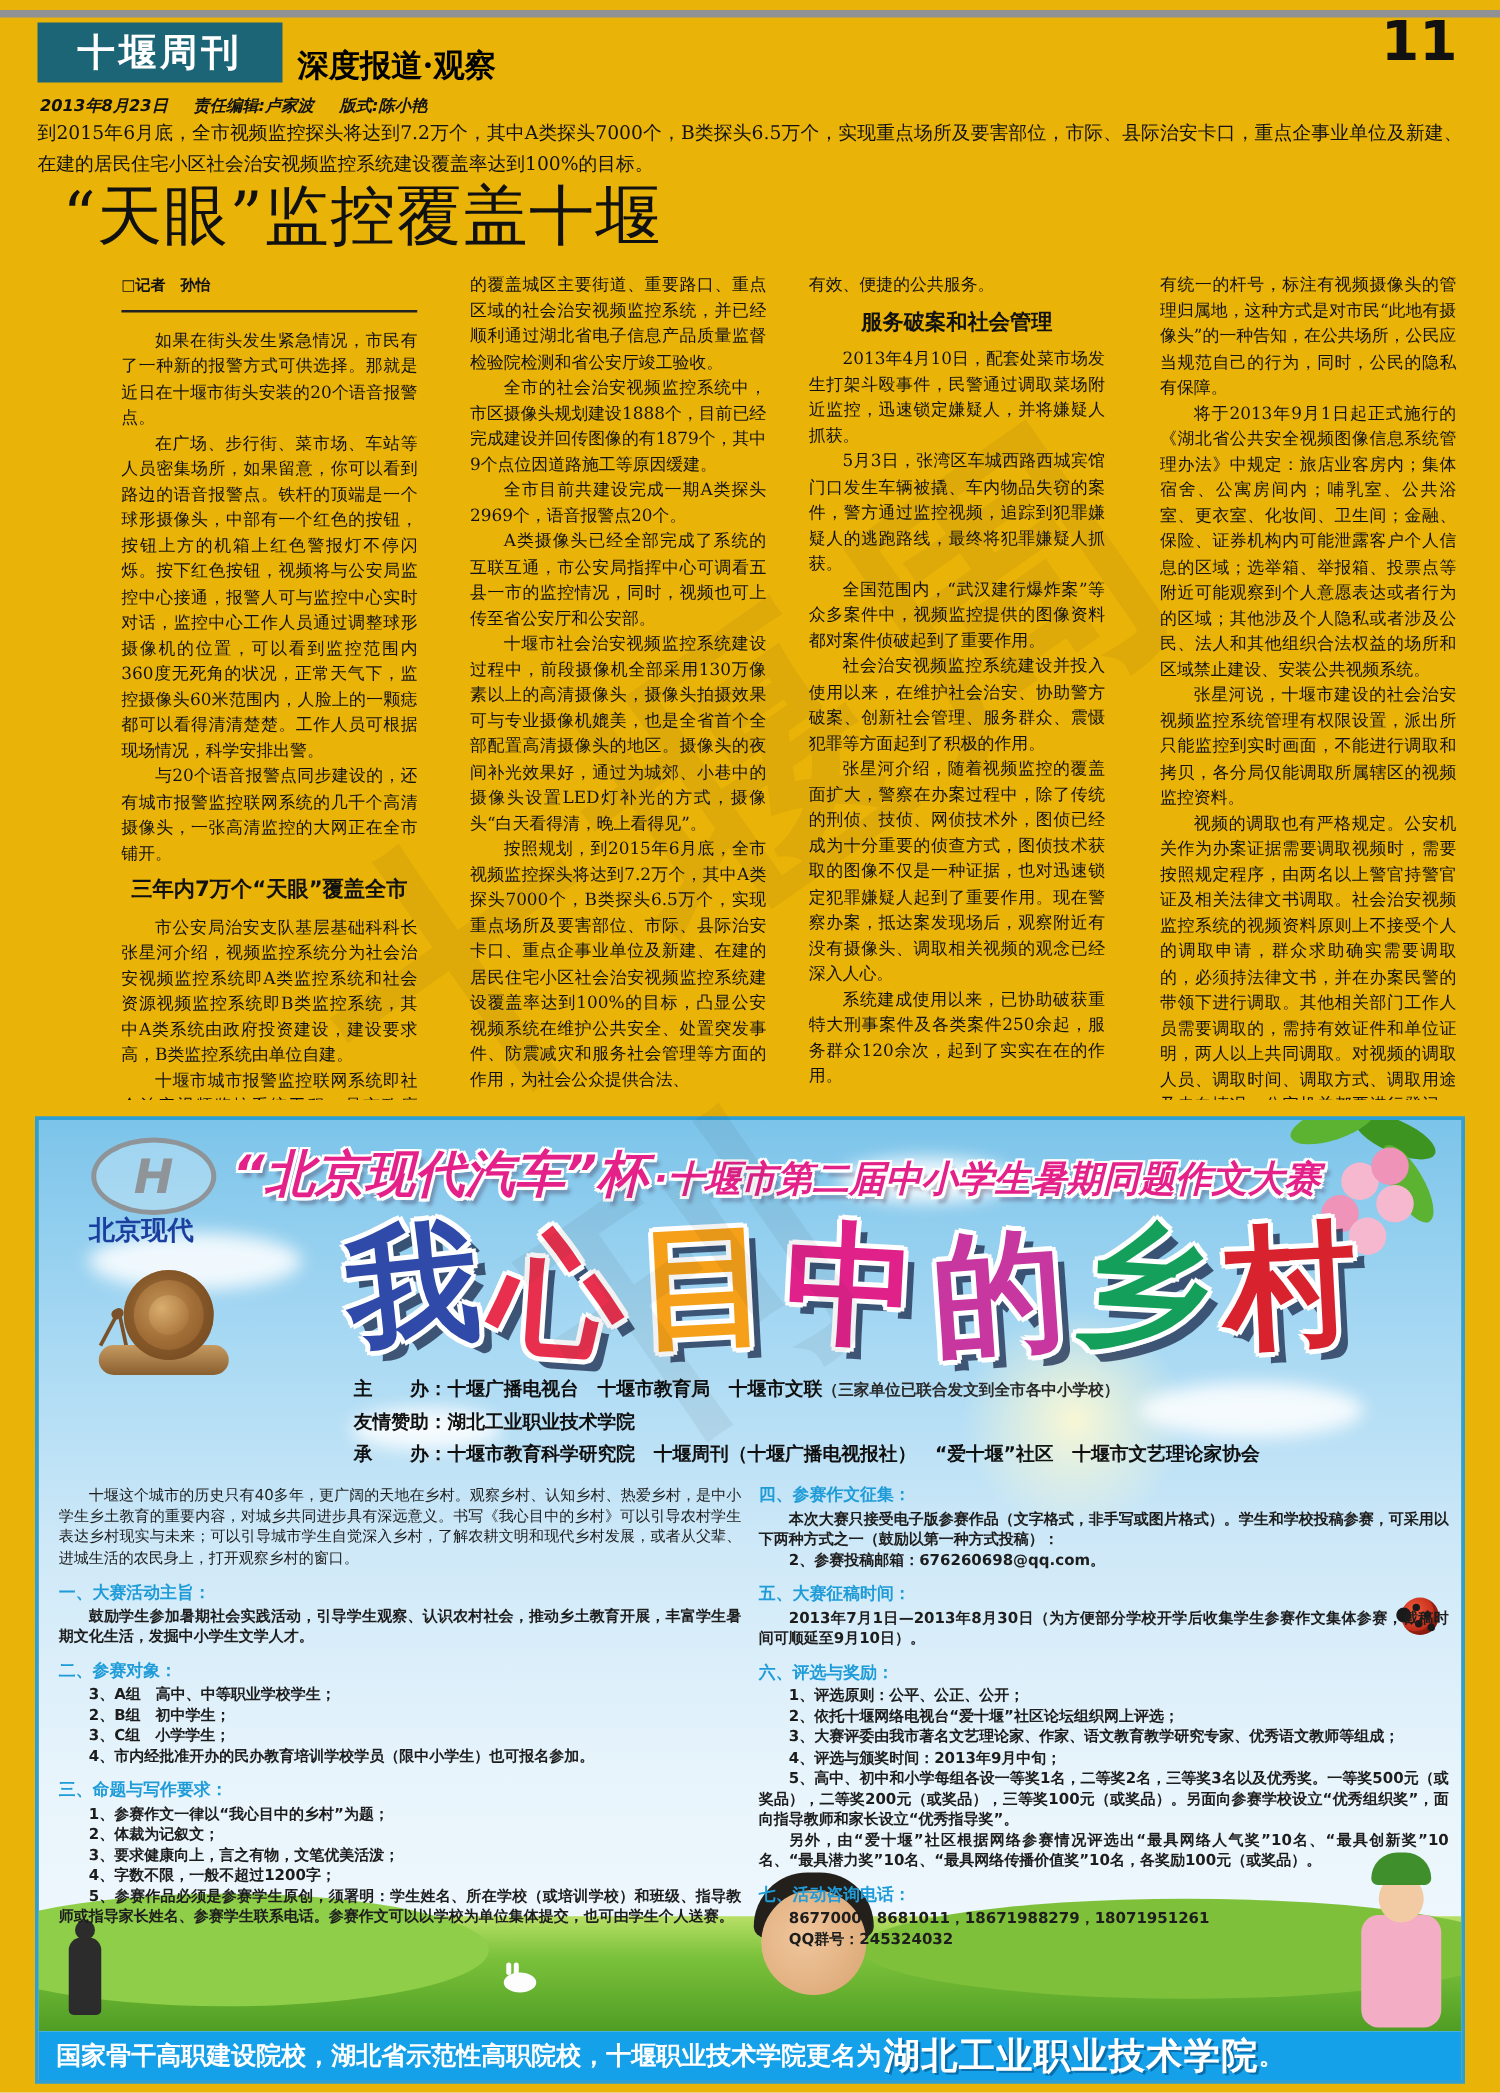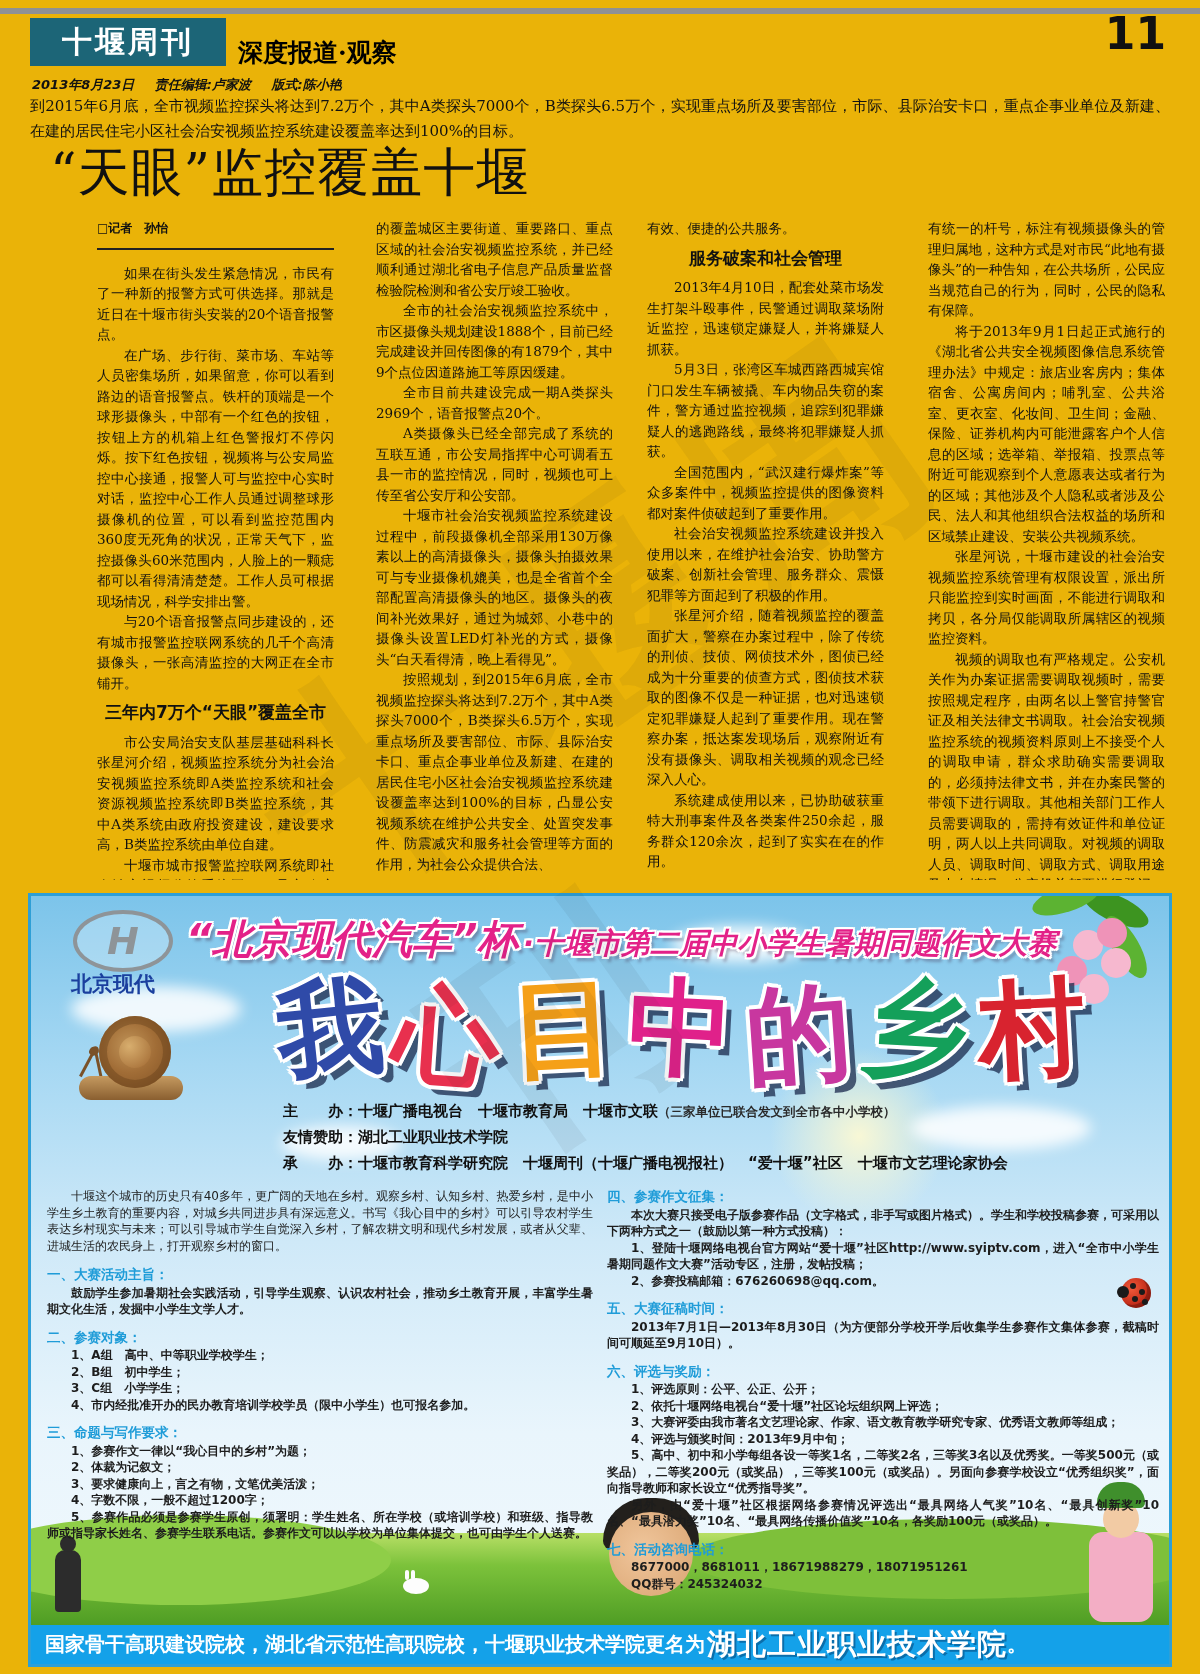--- a/index.html
+++ b/index.html
@@ -252,21 +252,21 @@
       <p class="ad-intro">十堰这个城市的历史只有40多年，更广阔的天地在乡村。观察乡村、认知乡村、热爱乡村，是中小学生乡土教育的重要内容，对城乡共同进步具有深远意义。书写《我心目中的乡村》可以引导农村学生表达乡村现实与未来；可以引导城市学生自觉深入乡村，了解农耕文明和现代乡村发展，或者从父辈、进城生活的农民身上，打开观察乡村的窗口。</p>
       <div class="ad-sec">
         <h4>一、大赛活动主旨：</h4>
         <div>
             <div class="ad-line">鼓励学生参加暑期社会实践活动，引导学生观察、认识农村社会，推动乡土教育开展，丰富学生暑期文化生活，发掘中小学生文学人才。</div>
           </div>
       </div>
       <div class="ad-sec">
         <h4>二、参赛对象：</h4>
         <div>
-            <div class="ad-line">1、A组　高中、中等职业学校学生；</div>
+            <div class="ad-line">3、A组　高中、中等职业学校学生；</div>
             <div class="ad-line">2、B组　初中学生；</div>
             <div class="ad-line">3、C组　小学学生；</div>
             <div class="ad-line">4、市内经批准开办的民办教育培训学校学员（限中小学生）也可报名参加。</div>
           </div>
       </div>
       <div class="ad-sec">
         <h4>三、命题与写作要求：</h4>
         <div>
             <div class="ad-line">1、参赛作文一律以“我心目中的乡村”为题；</div>
             <div class="ad-line">2、体裁为记叙文；</div>
@@ -275,21 +275,20 @@
             <div class="ad-line">5、参赛作品必须是参赛学生原创，须署明：学生姓名、所在学校（或培训学校）和班级、指导教师或指导家长姓名、参赛学生联系电话。参赛作文可以以学校为单位集体提交，也可由学生个人送赛。</div>
           </div>
       </div>
     </div>
 
     <div class="ad-text right">
       <div class="ad-sec">
         <h4>四、参赛作文征集：</h4>
         <div>
             <div class="ad-line">本次大赛只接受电子版参赛作品（文字格式，非手写或图片格式）。学生和学校投稿参赛，可采用以下两种方式之一（鼓励以第一种方式投稿）：</div>
-            <div class="ad-line">1、登陆十堰网络电视台官方网站“爱十堰”社区http://www.syiptv.com，进入“全市中小学生暑期同题作文大赛”活动专区，注册，发帖投稿；</div>
             <div class="ad-line">2、参赛投稿邮箱：676260698@qq.com。</div>
           </div>
       </div>
       <div class="ad-sec">
         <h4>五、大赛征稿时间：</h4>
         <div>
             <div class="ad-line">2013年7月1日—2013年8月30日（为方便部分学校开学后收集学生参赛作文集体参赛，截稿时间可顺延至9月10日）。</div>
           </div>
       </div>
       <div class="ad-sec">

